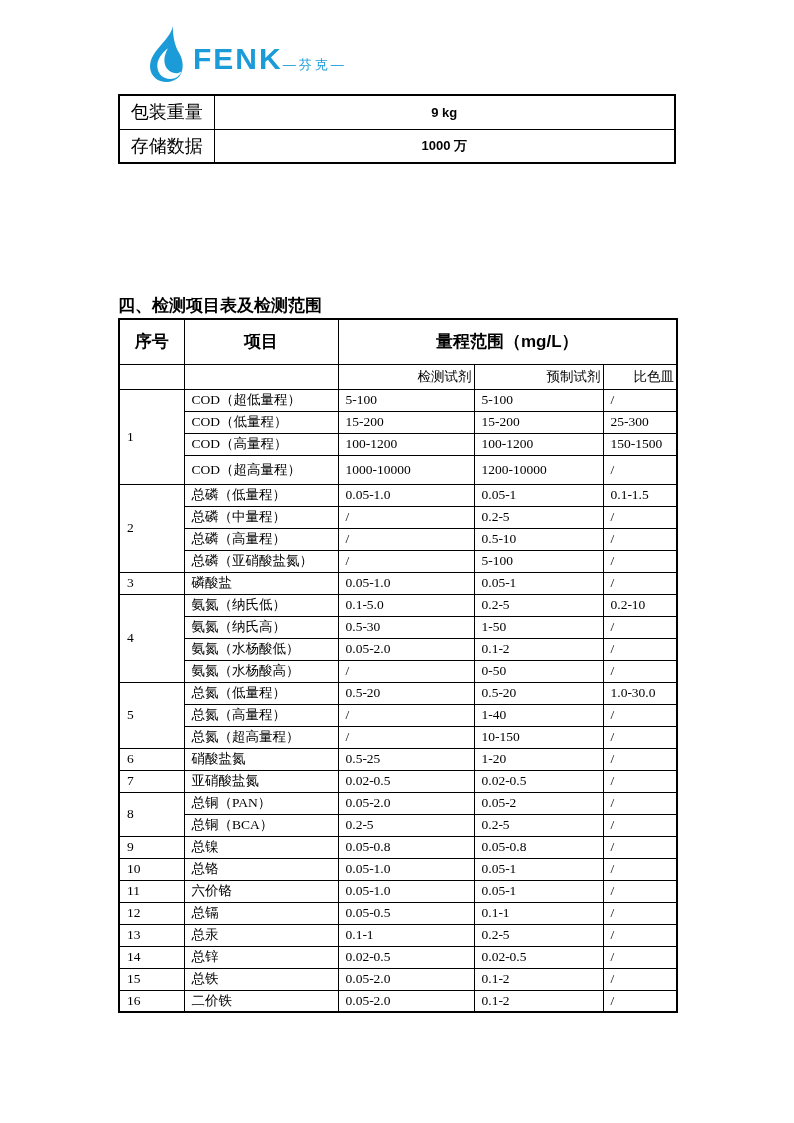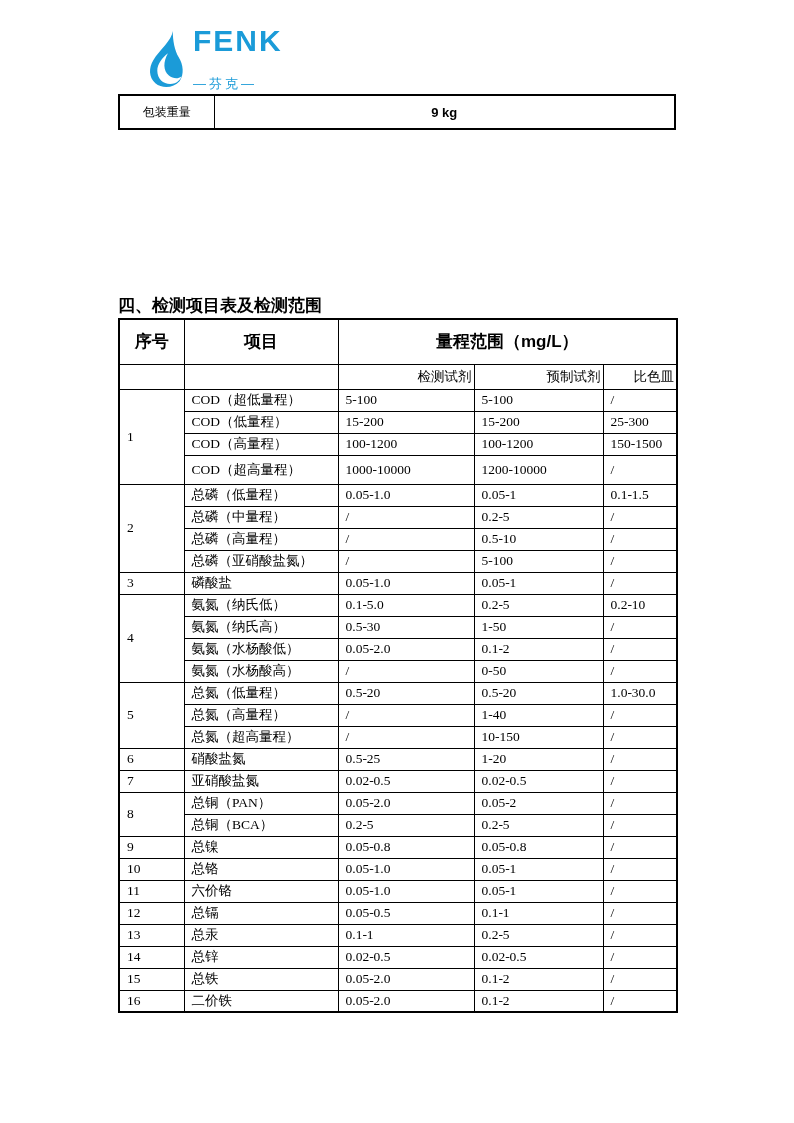--- a/index.html
+++ b/index.html
@@ -2,34 +2,34 @@
 <html><head>
 <meta charset="utf-8">
 <style>
   html,body{margin:0;padding:0;background:#e8e8e8;}
   .page{position:relative;width:794px;height:1123px;margin:0 auto;background:#ffffff;
         font-family:"Liberation Serif","DejaVu Serif",serif;color:#000;overflow:hidden;}
 
   
   .logo{position:absolute;left:146px;top:26px;display:flex;align-items:center;gap:7px;}
   .logo-icon{width:40px;height:58px;}
-  .logo-text{display:flex;flex-direction:column;align-items:flex-start;}
+  .logo-text{display:flex;flex-direction:row;align-items:flex-end;}
   .brand{font-family:"Liberation Sans","DejaVu Sans",sans-serif;font-weight:bold;
          font-size:30px;line-height:1;letter-spacing:2px;}
   .brand-cn{font-family:"Liberation Sans","DejaVu Sans",sans-serif;font-size:13px;
             letter-spacing:3px;margin-top:19px;}
 
   
   table{border-collapse:collapse;table-layout:fixed;}
   td{box-sizing:border-box;}
 
   .specs{position:absolute;left:118px;top:94px;width:558px;border:2px solid #000;}
   .specs tr{height:34px;}
   .specs td{border:1px solid #000;}
-  .spec-label{width:95px;text-align:center;font-size:12px;}
+  .spec-label{width:95px;text-align:center;font-size:18px;}
   .spec-value{text-align:center;font-family:"Liberation Sans","DejaVu Sans",sans-serif;
               font-weight:600;font-size:13px;}
 
   .heading{position:absolute;left:118px;top:296px;margin:0;
            font-family:"Liberation Sans","DejaVu Sans",sans-serif;
            font-size:17px;font-weight:bold;line-height:1.2;}
 
   .det{position:absolute;left:118px;top:318px;width:558px;border:2px solid #000;}
   .det td{border:1px solid #000;padding:0 2px 0 7px;font-size:13.5px;
           white-space:nowrap;overflow:hidden;vertical-align:middle;}
@@ -55,20 +55,24 @@
       <div class="brand-cn" style="color:#1B9BD8">—芬克—</div>
     </div>
   </div>
 
   <table class="specs">
     <tbody>
         <tr>
       <td class="spec-label">包装重量</td>
       <td class="spec-value">9 kg</td>
     </tr>
+    <tr>
+      <td class="spec-label">存储数据</td>
+      <td class="spec-value">1000 万</td>
+    </tr>
   </tbody>
     </table>
 
   <h2 class="heading">四、检测项目表及检测范围</h2>
 
   <table class="det">
     <colgroup>
         <col style="width:65px">
         <col style="width:154px">
         <col style="width:136px">

